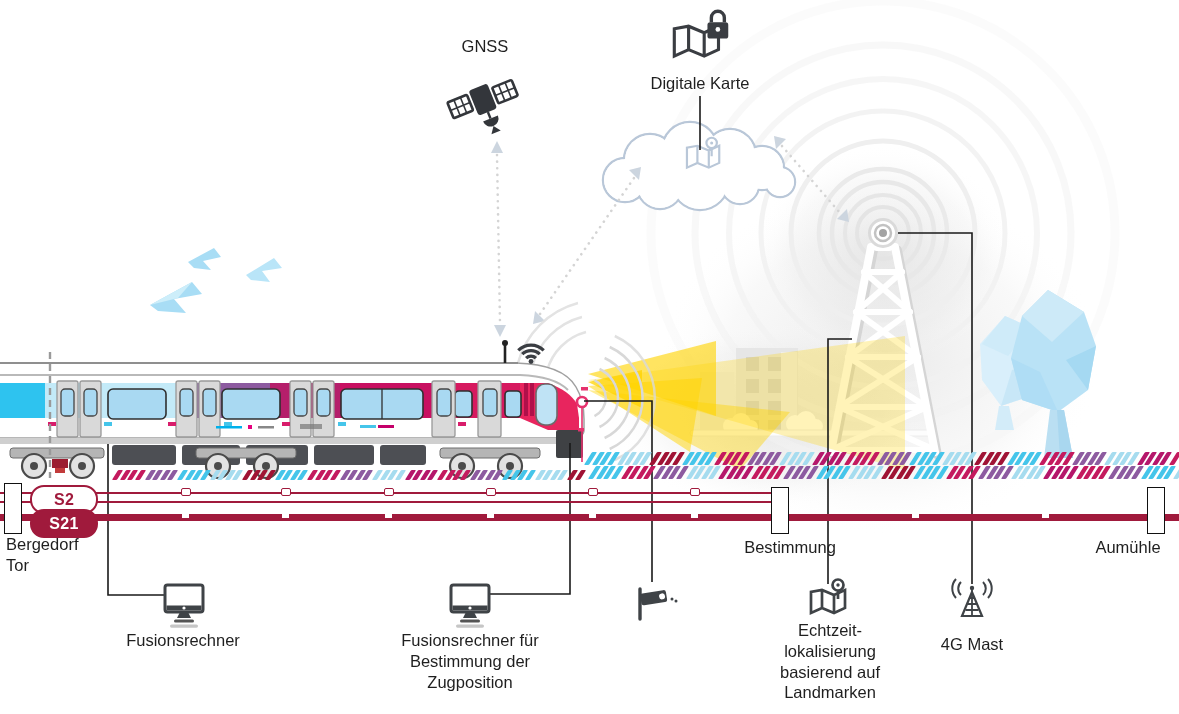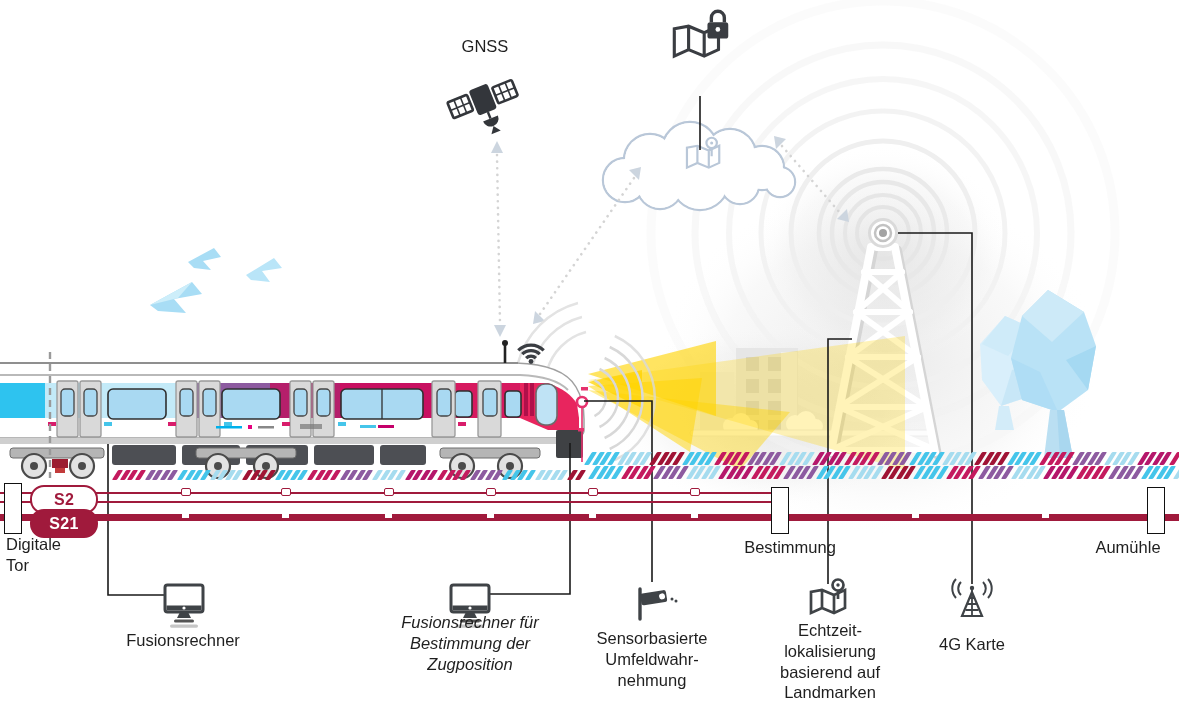--- a/index.html
+++ b/index.html
@@ -603,30 +603,28 @@
     </div>
 
 <div class="station-marker" style="left:4px;top:483px;height:49px;"></div>
 <div class="station-marker" style="left:771px;"></div>
 <div class="station-marker" style="left:1147px;"></div>
 
 <div class="badge" id="badge-s2">S2</div>
 <div class="badge" id="badge-s21">S21</div>
 
 <div class="lbl" style="left:425px;top:36px;width:120px;">GNSS</div>
-<div class="lbl left" style="left:6px;top:534px;width:90px;">Digitale
+<div class="lbl" style="left:610px;top:73px;width:180px;">Digitale Karte</div>
+<div class="lbl left" style="left:6px;top:534px;width:90px;">Bergedorf
 Tor</div>
 <div class="lbl" style="left:720px;top:537px;width:140px;">Bestimmung</div>
 <div class="lbl" style="left:1058px;top:537px;width:140px;">Aumühle</div>
 <div class="lbl" style="left:103px;top:630px;width:160px;">Fusionsrechner</div>
-<div class="lbl" style="left:378px;top:612px;width:184px;font-style:italic;">Fusionsrechner für
+<div class="lbl" style="left:378px;top:630px;width:184px;">Fusionsrechner für
 Bestimmung der
 Zugposition</div>
-<div class="lbl" style="left:574px;top:628px;width:156px;">Sensorbasierte
-Umfeldwahr-
-nehmung</div>
 <div class="lbl" style="left:748px;top:620px;width:164px;">Echtzeit-
 lokalisierung
 basierend auf
 Landmarken</div>
-<div class="lbl" style="left:912px;top:634px;width:120px;">4G Karte</div>
+<div class="lbl" style="left:912px;top:634px;width:120px;">4G Mast</div>
 
 </div>
 
 </body></html>

